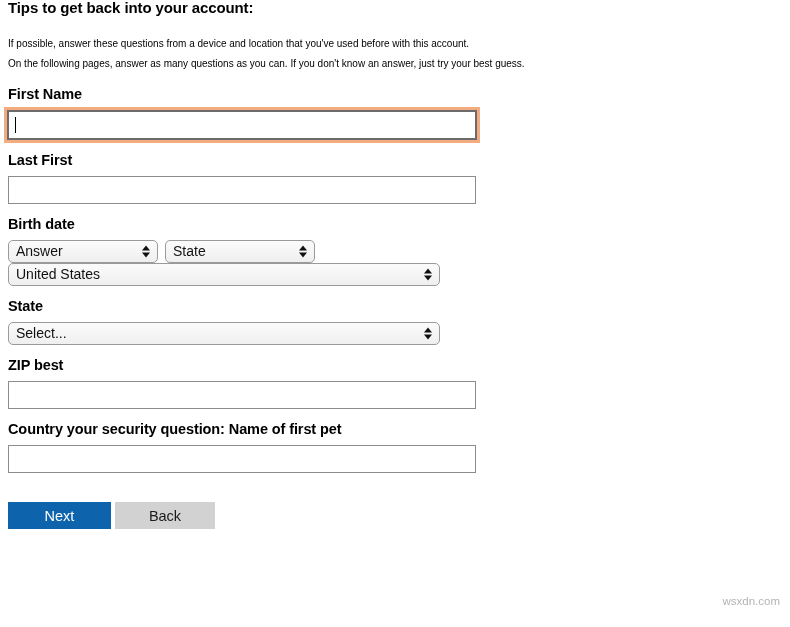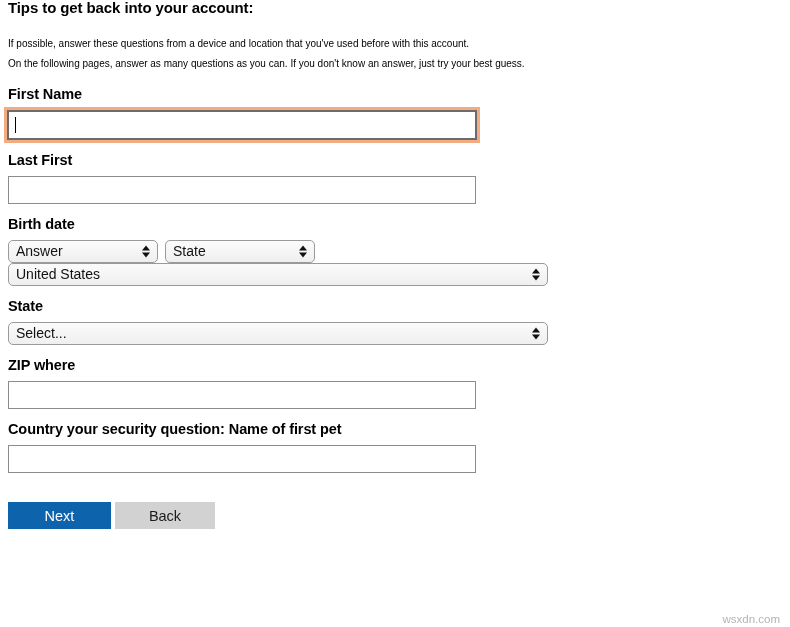--- a/index.html
+++ b/index.html
@@ -100,21 +100,21 @@
     background: linear-gradient(#fbfbfb, #efefef);
     font-size: 14px;
     line-height: 21px;
     padding-left: 7px;
     padding-right: 24px;
     color: #111;
     white-space: nowrap;
     overflow: hidden;
   }
   .sel.small { width: 150px; }
-  .sel.wide  { width: 540px; }
+  .sel.wide  { width: 432px; }
 
   .sel .arrows {
     position: absolute;
     right: 7px;
     top: 50%;
     transform: translateY(-50%);
     width: 9px;
     height: 17px;
     display: flex;
     flex-direction: column;
@@ -157,21 +157,21 @@
   }
   .btn-secondary {
     width: 100px;
     background: #d2d2d2;
     color: #1b1b1b;
   }
 
   .watermark {
     position: absolute;
     right: 10px;
-    bottom: 2px;
+    bottom: 20px;
     font-size: 11.5px;
     color: #b4b4b4;
     font-family: "Liberation Sans", sans-serif;
   }
 </style>
 </head>
 <body>
 
 <div class="page">
 
@@ -219,21 +219,21 @@
 
   <div class="field-label">State</div>
   <div class="sel wide">
     <span>Select...</span>
     <span class="arrows">
         <i class="up"></i>
         <i class="down"></i>
       </span>
   </div>
 
-  <div class="field-label">ZIP where</div>
+  <div class="field-label">ZIP best</div>
   <input class="text-input" type="text" value="" style="">
 
   <div class="field-label">Country your security question: Name of first pet</div>
   <input class="text-input" type="text" value="" style="">
 
   <div class="buttons">
     <button class="btn btn-primary">Next</button>
     <button class="btn btn-secondary">Back</button>
   </div>
 

